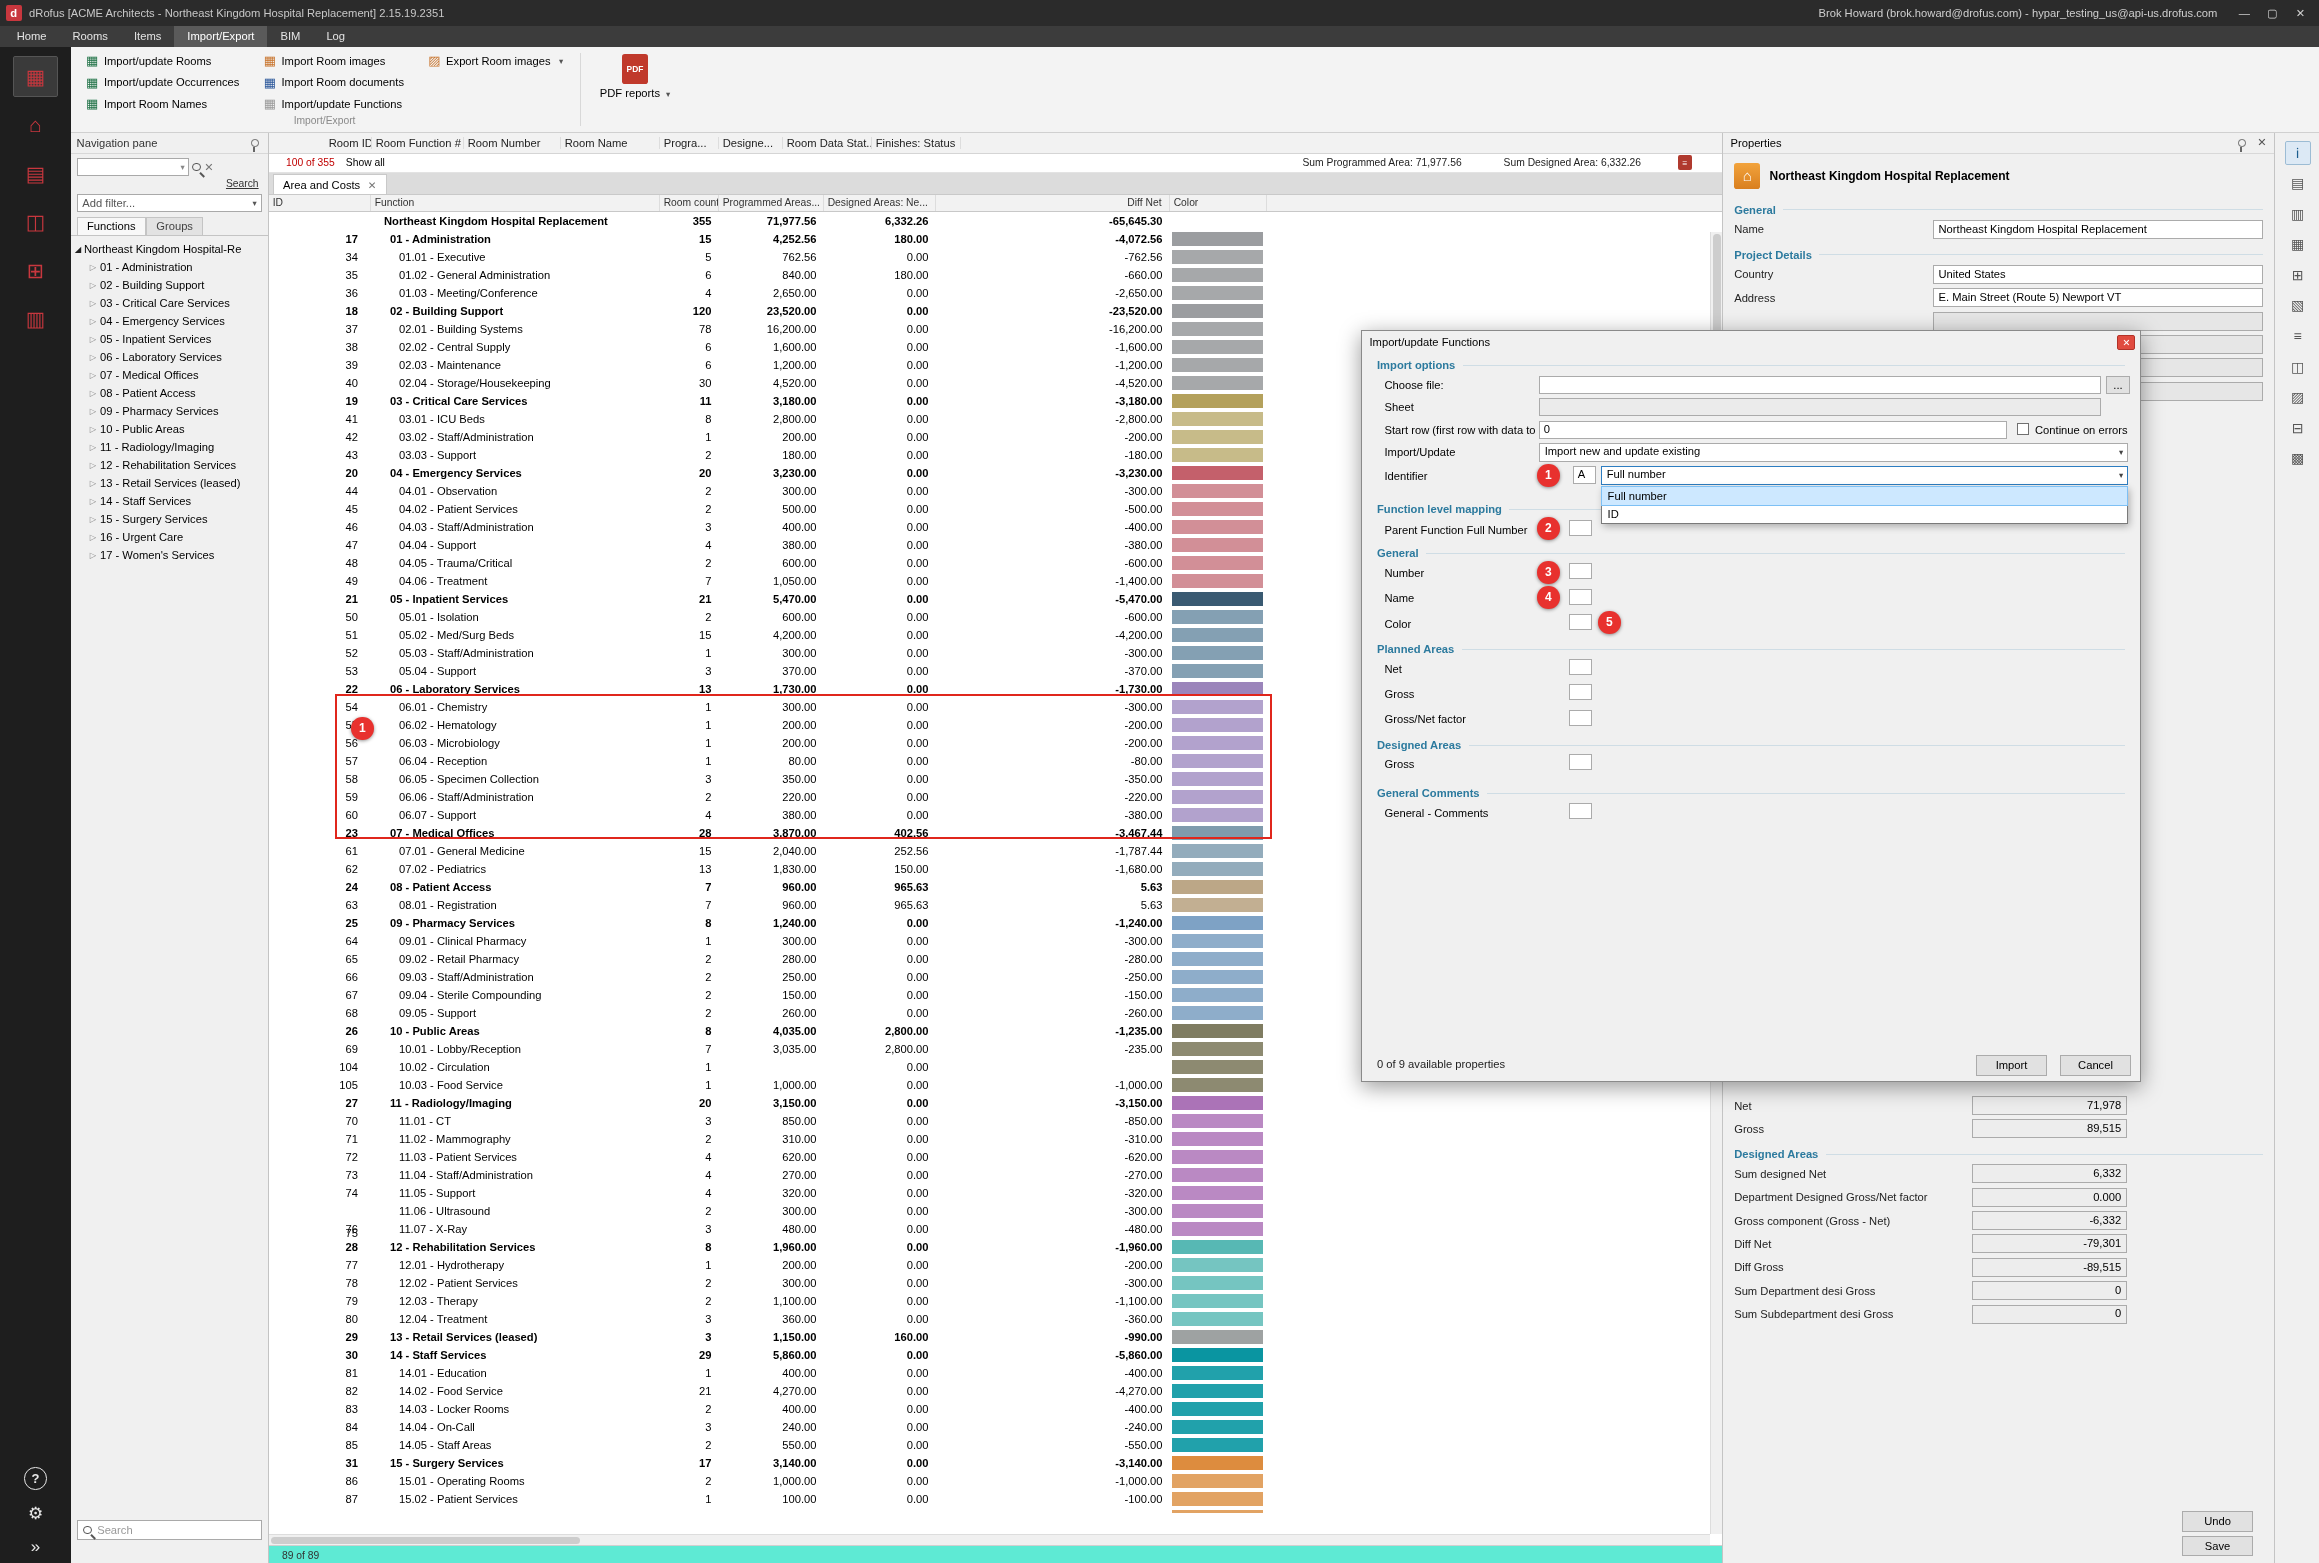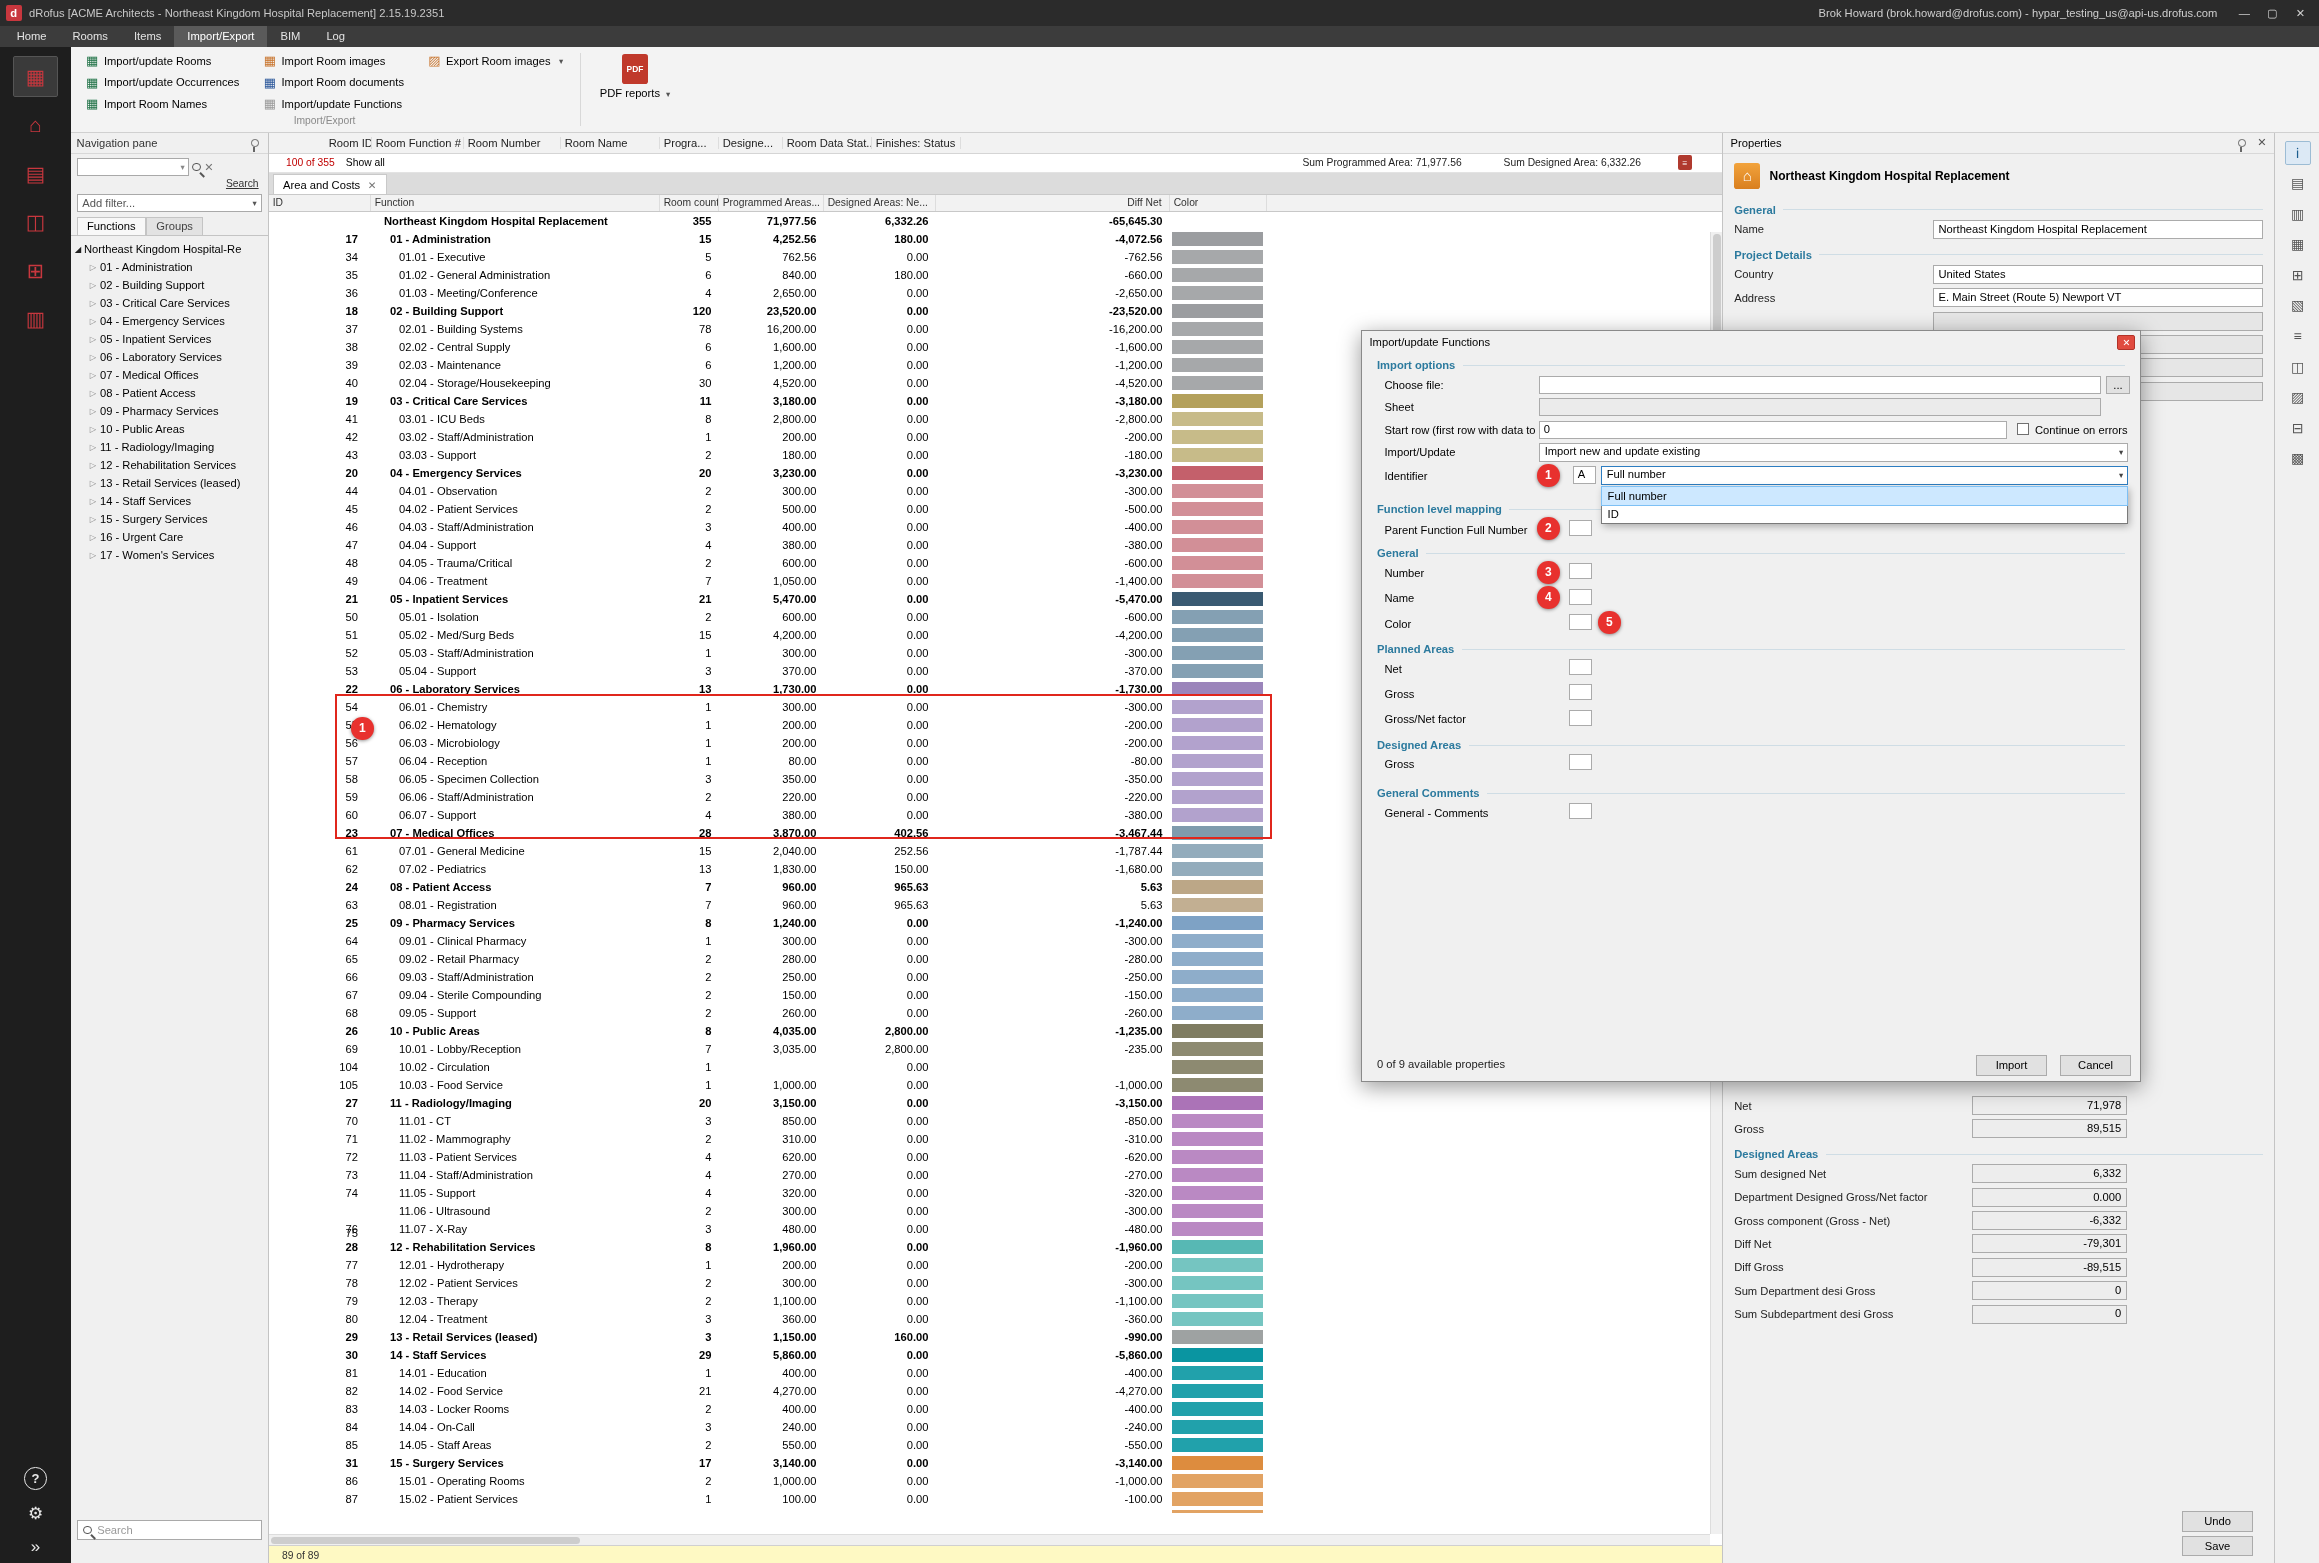--- a/index.html
+++ b/index.html
@@ -87,21 +87,21 @@
   .grow { display:flex; height:18px; align-items:center; }
   .grow.b { font-weight:bold; }
   .gc { font-size:11.2px; white-space:nowrap; overflow:hidden; flex:0 0 auto; }
   .gc.id { text-align:right; padding-right:13px; }
   .gc.n { text-align:right; padding-right:7.5px; }
   .swatch { display:block; width:91px; height:14px; margin-left:1.9px; }
   .vscroll { position:absolute; right:0; top:99px; bottom:30px; width:12px; background:#f0f0f0; border-left:0.9px solid #ddd; }
   .vthumb { position:absolute; left:1.9px; top:1.9px; width:8.4px; height:244px; background:#cdcdcd; border-radius:3.7px; }
   .hscroll { position:absolute; left:0; right:12px; bottom:19px; height:11.2px; background:#f0f0f0; border-top:0.9px solid #ddd; }
   .hthumb { position:absolute; left:1.9px; top:1.9px; height:7.5px; width:309px; background:#cdcdcd; border-radius:3.7px; }
-  .statusbar { position:absolute; left:0; right:0; bottom:0; height:19px; background:#fef9c3; border-top:0.9px solid #d0d0d0; display:flex; align-items:center; padding:0 13px; font-size:10.3px; color:#333; }
+  .statusbar { position:absolute; left:0; right:0; bottom:0; height:19px; background:#5eead4; border-top:0.9px solid #d0d0d0; display:flex; align-items:center; padding:0 13px; font-size:10.3px; color:#333; }
 
   
   .props { position:absolute; left:1722px; top:133px; width:552px; height:1431px; background:#f0f0f0; border-left:0.9px solid #c4c4c4; }
   .phdr { height:20.6px; display:flex; align-items:center; padding:0 7.5px; border-bottom:0.9px solid #d8d8d8; font-size:11.2px; }
   .phdr .sp { flex:1; }
   .phdr .x { color:#555; margin-left:7.5px; }
   .pcontent { position:relative; height:1410px; overflow:hidden; padding-top:5.6px; }
   .ptitle { display:flex; align-items:center; gap:9.4px; padding:3.7px 11.2px 7.5px 11.2px; }
   .pticon { width:26px; height:26px; border-radius:2.8px; background:linear-gradient(#f2a33c,#d97f1f); color:#fff; display:flex; align-items:center; justify-content:center; font-size:15px; flex:0 0 auto; }
   .ptname { font-size:12px; font-weight:bold; }

